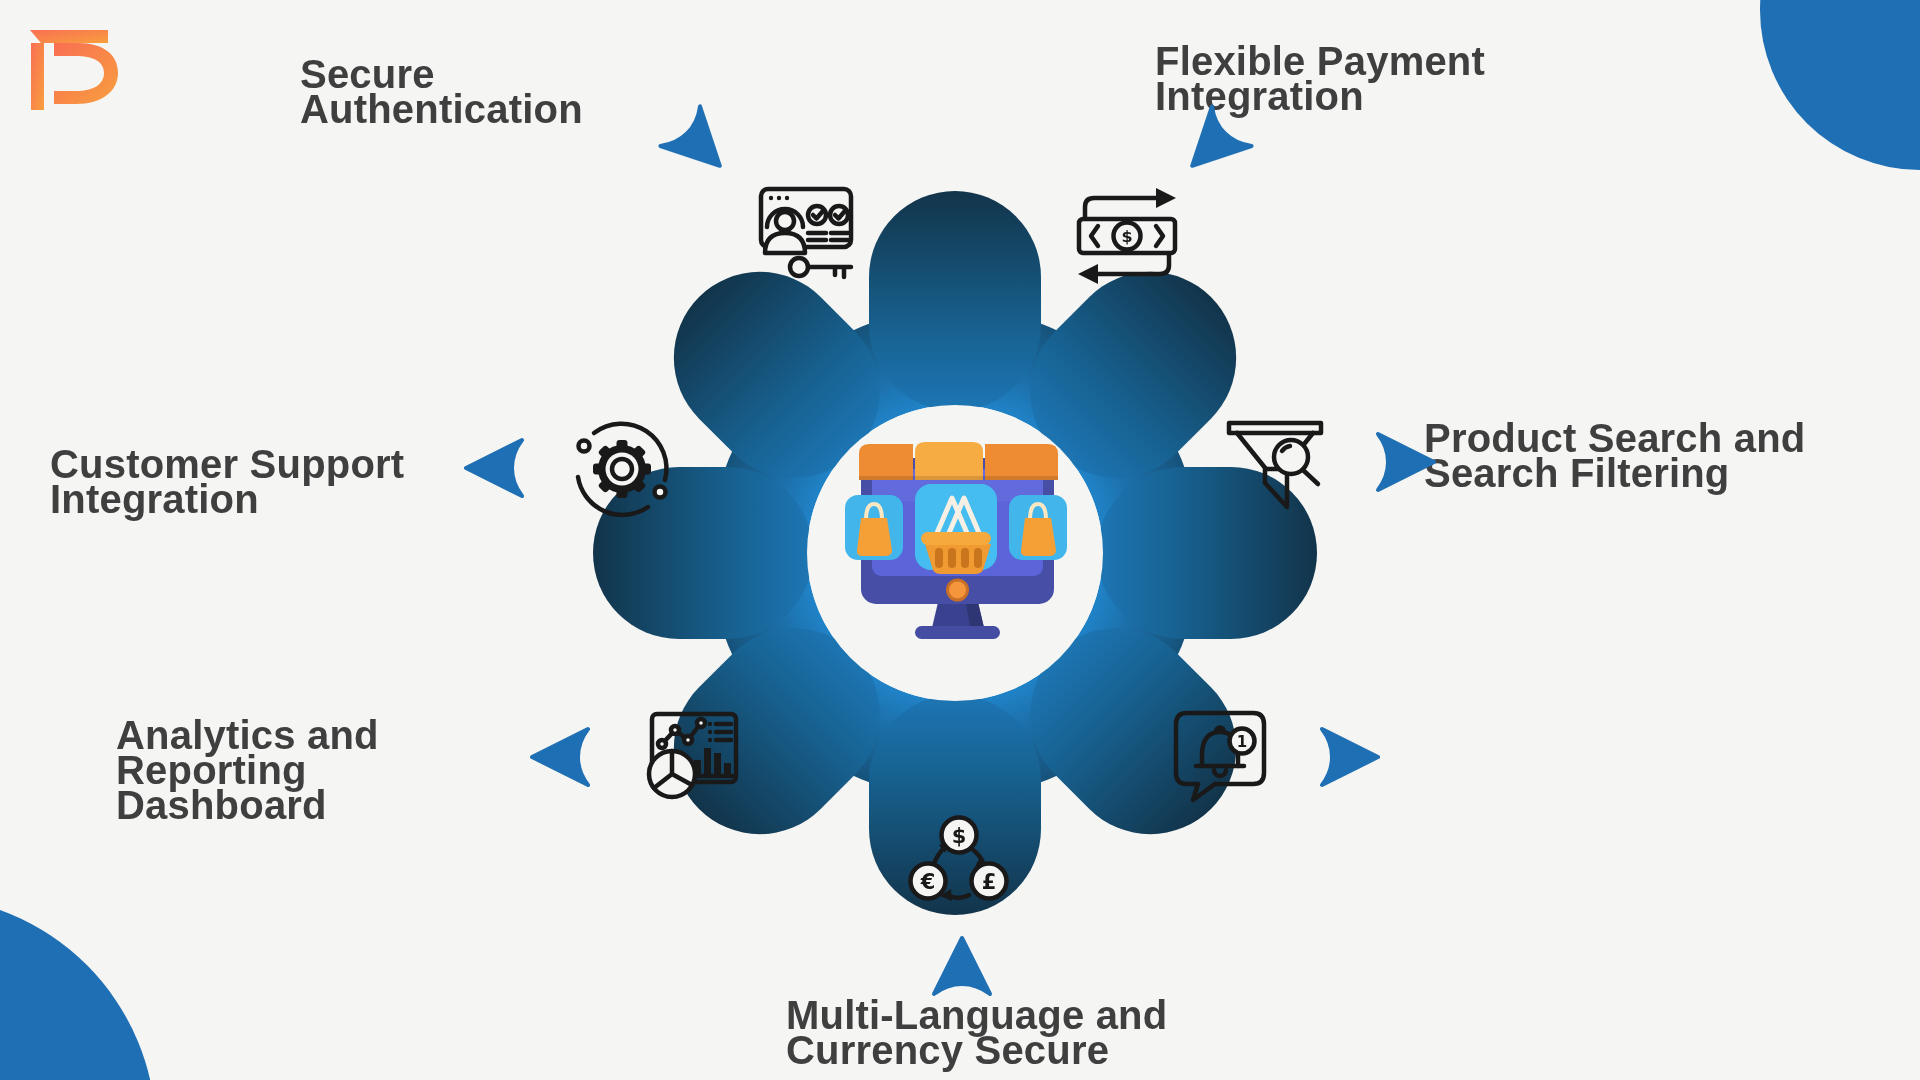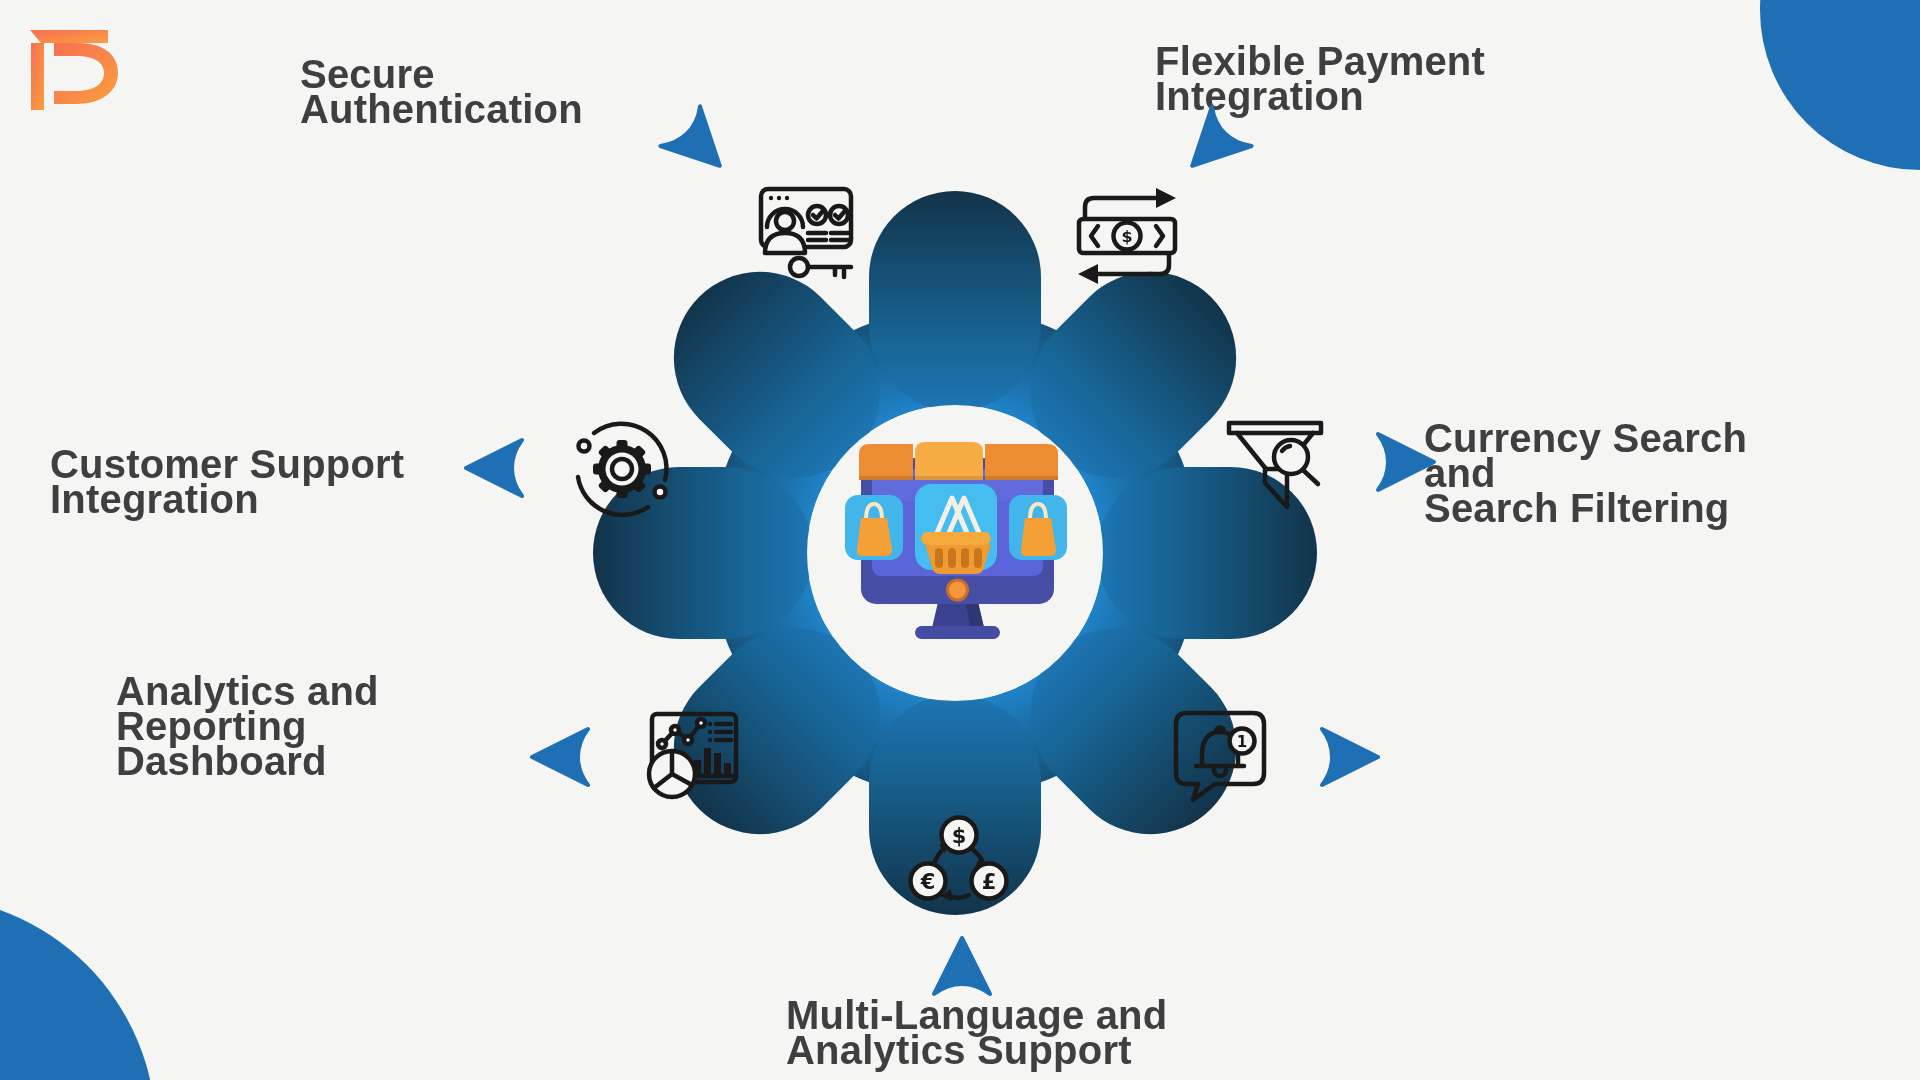--- a/index.html
+++ b/index.html
@@ -167,39 +167,39 @@
       <circle class="ic" cx="0" cy="0" r="10"></circle>
     </g>
   </svg>
   <div class="arrow" style="left:459px;top:436px;transform:rotate(180deg)">
     <svg width="70" height="64" viewBox="0 0 52 48">
         <path d="M5,3 C15,16 15,32 5,45 L47,24 Z" fill="#1e6fb4" stroke="#1e6fb4" stroke-width="3" stroke-linejoin="round"></path>
       </svg>
   </div>
 
   <div class="lbl" style="left:1424px;top:421px">
-    <div>Currency Search and</div>
+    <div>Product Search and</div>
     <div>Search Filtering</div>
   </div>
   <svg class="abs" style="left:1219px;top:417px" width="112" height="100" viewBox="0 0 112 100">
     <rect class="ic" x="10" y="6" width="92" height="10"></rect>
     <path class="ic" d="M18,16 L47,52"></path>
     <path class="ic" d="M94,16 L82,31"></path>
     <path class="ic" d="M46,52 H68 V90 L46,66 Z"></path>
     <circle class="ic bg" cx="72" cy="40" r="17"></circle>
     <path class="ic" d="M63,34 A12,12 0 0 1 71,29" stroke-width="3.2"></path>
     <path class="ic" d="M84,53 L99,67" stroke-width="6.5"></path>
   </svg>
   <div class="arrow" style="left:1371px;top:430px">
     <svg width="70" height="64" viewBox="0 0 52 48">
         <path d="M5,3 C15,16 15,32 5,45 L47,24 Z" fill="#1e6fb4" stroke="#1e6fb4" stroke-width="3" stroke-linejoin="round"></path>
       </svg>
   </div>
 
-  <div class="lbl" style="left:116px;top:674px">
+  <div class="lbl" style="left:116px;top:718px">
     <div>Analytics and</div>
     <div>Reporting Dashboard</div>
   </div>
   <svg class="abs" style="left:632px;top:706px" width="112" height="94" viewBox="0 0 112 94">
     <rect class="ic" x="20" y="8" width="84" height="68" rx="5"></rect>
     <polyline class="ic" points="30,38 43,24 56,34 69,17" stroke-width="3.6"></polyline>
     <circle class="ic bg" cx="30" cy="38" r="4"></circle>
       <circle class="ic bg" cx="43" cy="24" r="4"></circle>
     <circle class="ic bg" cx="56" cy="34" r="4"></circle>
       <circle class="ic bg" cx="69" cy="17" r="4"></circle>
@@ -233,21 +233,21 @@
     <text class="glyph" x="77" y="44" font-size="15" text-anchor="middle">1</text>
   </svg>
   <div class="arrow" style="left:1315px;top:725px">
     <svg width="70" height="64" viewBox="0 0 52 48">
         <path d="M5,3 C15,16 15,32 5,45 L47,24 Z" fill="#1e6fb4" stroke="#1e6fb4" stroke-width="3" stroke-linejoin="round"></path>
       </svg>
   </div>
 
   <div class="lbl" style="left:786px;top:998px">
     <div>Multi-Language and</div>
-    <div>Analytics Support</div>
+    <div>Currency Secure</div>
   </div>
   <svg class="abs" style="left:903px;top:812px" width="112" height="100" viewBox="0 0 112 100">
     <path class="ic" d="M69,37 Q78,44 80,51" stroke-width="3.4"></path>
     <polygon class="icf" points="76,47 84,57 72,55"></polygon>
     <path class="ic" d="M66,83 Q55,89 44,83" stroke-width="3.4"></path>
     <polygon class="icf" points="48,77 37,84 49,89"></polygon>
     <path class="ic" d="M31,52 Q34,43 41,36" stroke-width="3.4"></path>
     <polygon class="icf" points="36,33 46,29 42,41"></polygon>
     <circle class="ic bg" cx="56" cy="23" r="17.5"></circle>
     <text class="glyph" x="56" y="31" font-size="21" text-anchor="middle">$</text>

